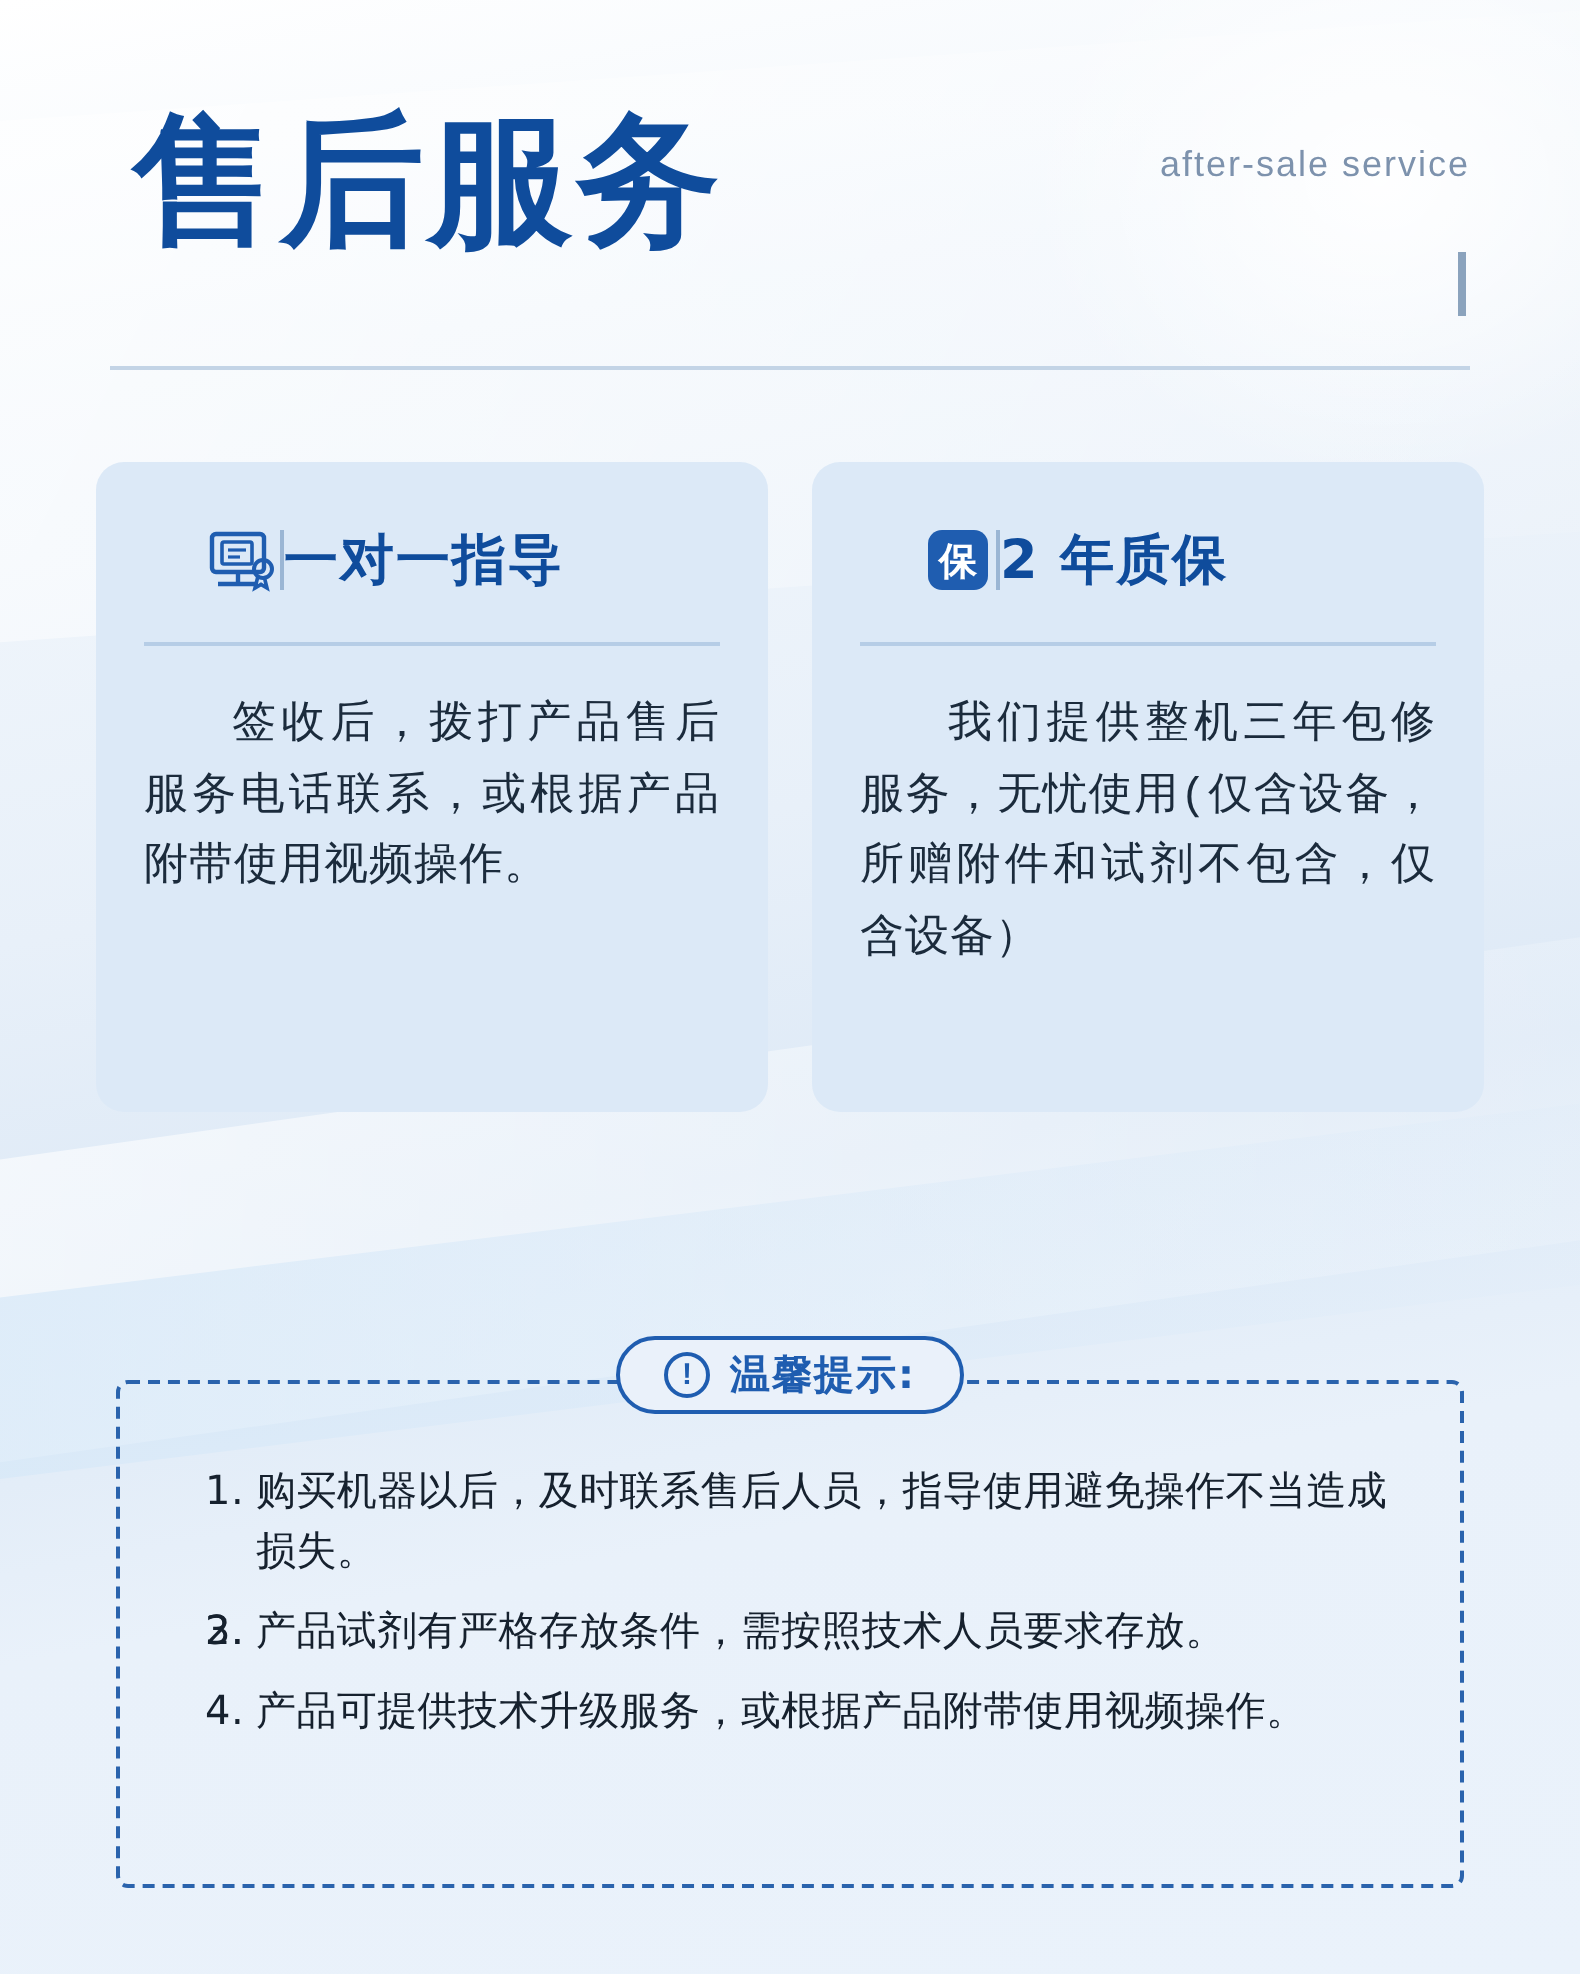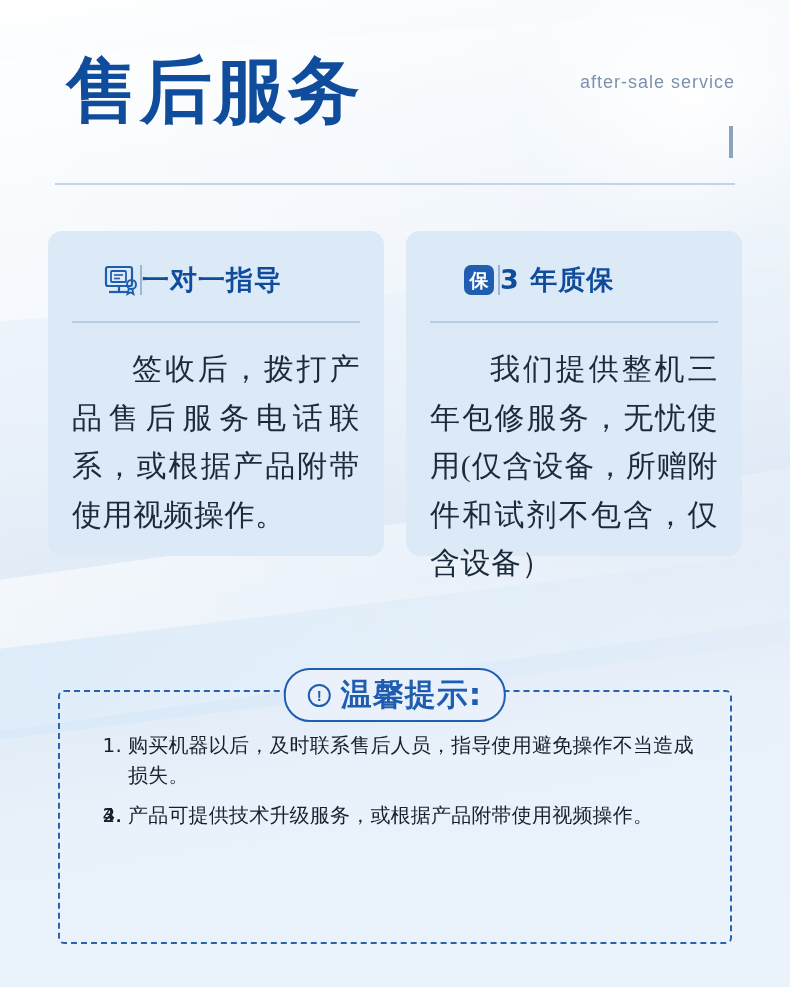--- a/index.html
+++ b/index.html
@@ -151,22 +151,22 @@
     letter-spacing: 1px;
     white-space: nowrap;
   }
   .card-rule {
     margin: 22px 0 0 0;
     height: 2px;
     background: #b6cde6;
   }
   .card-body {
     margin-top: 22px;
-    font-family: Liberation Serif, serif;
-    font-size: 30px;
+    font-family: Liberation Mono, monospace;
+    font-size: 22px;
     line-height: 1.62;
     color: #1b2b3c;
     text-indent: 2em;
     text-align: justify;
     letter-spacing: 0.5px;
   }
 
   
   .tips {
     position: absolute;
@@ -201,21 +201,21 @@
     align-items: center;
     justify-content: center;
     font-size: 15px;
     font-weight: bold;
     color: #1f5db0;
     line-height: 1;
     box-sizing: border-box;
   }
   .tips-title .txt {
     font-family: "DejaVu Sans", sans-serif;
-    font-size: 31px;
+    font-size: 20px;
     font-weight: bold;
     color: #1f5db0;
     letter-spacing: 1px;
   }
   .tips-list {
     margin: 0;
     padding: 38px 26px 0 26px;
     list-style: none;
     counter-reset: tip;
   }
@@ -281,21 +281,21 @@
 
     <div class="card">
       <div class="card-head">
         <span class="card-icon">
           <svg viewBox="0 0 38 38" width="38" height="38" xmlns="http://www.w3.org/2000/svg">
             <rect x="4" y="4" width="30" height="30" rx="7" fill="#1f5db0"></rect>
             <text x="19" y="26" font-family="DejaVu Sans, sans-serif" font-size="19" font-weight="bold" fill="#ffffff" text-anchor="middle">保</text>
           </svg>
         </span>
         <span class="head-div"></span>
-        <span class="card-title">3 年质保</span>
+        <span class="card-title">2 年质保</span>
       </div>
       <div class="card-rule"></div>
       <div class="card-body">我们提供整机三年包修服务，无忧使用(仅含设备，所赠附件和试剂不包含，仅含设备）</div>
     </div>
 
   </div>
 
   <div class="tips">
     <div class="tips-title">
       <span class="bang">!</span>
@@ -304,20 +304,21 @@
     <ul class="tips-list">
       <li>
         <span class="num">1.</span>
         <span>购买机器以后，及时联系售后人员，指导使用避免操作不当造成损失。</span>
       </li>
       <li>
         <span class="num">2.</span>
       </li>
       <li>
         <span class="num">3.</span>
+        <span>产品试剂有严格存放条件，需按照技术人员要求存放。</span>
       </li>
       <li>
         <span class="num">4.</span>
         <span>产品可提供技术升级服务，或根据产品附带使用视频操作。</span>
       </li>
     </ul>
   </div>
 
 </div>
 

